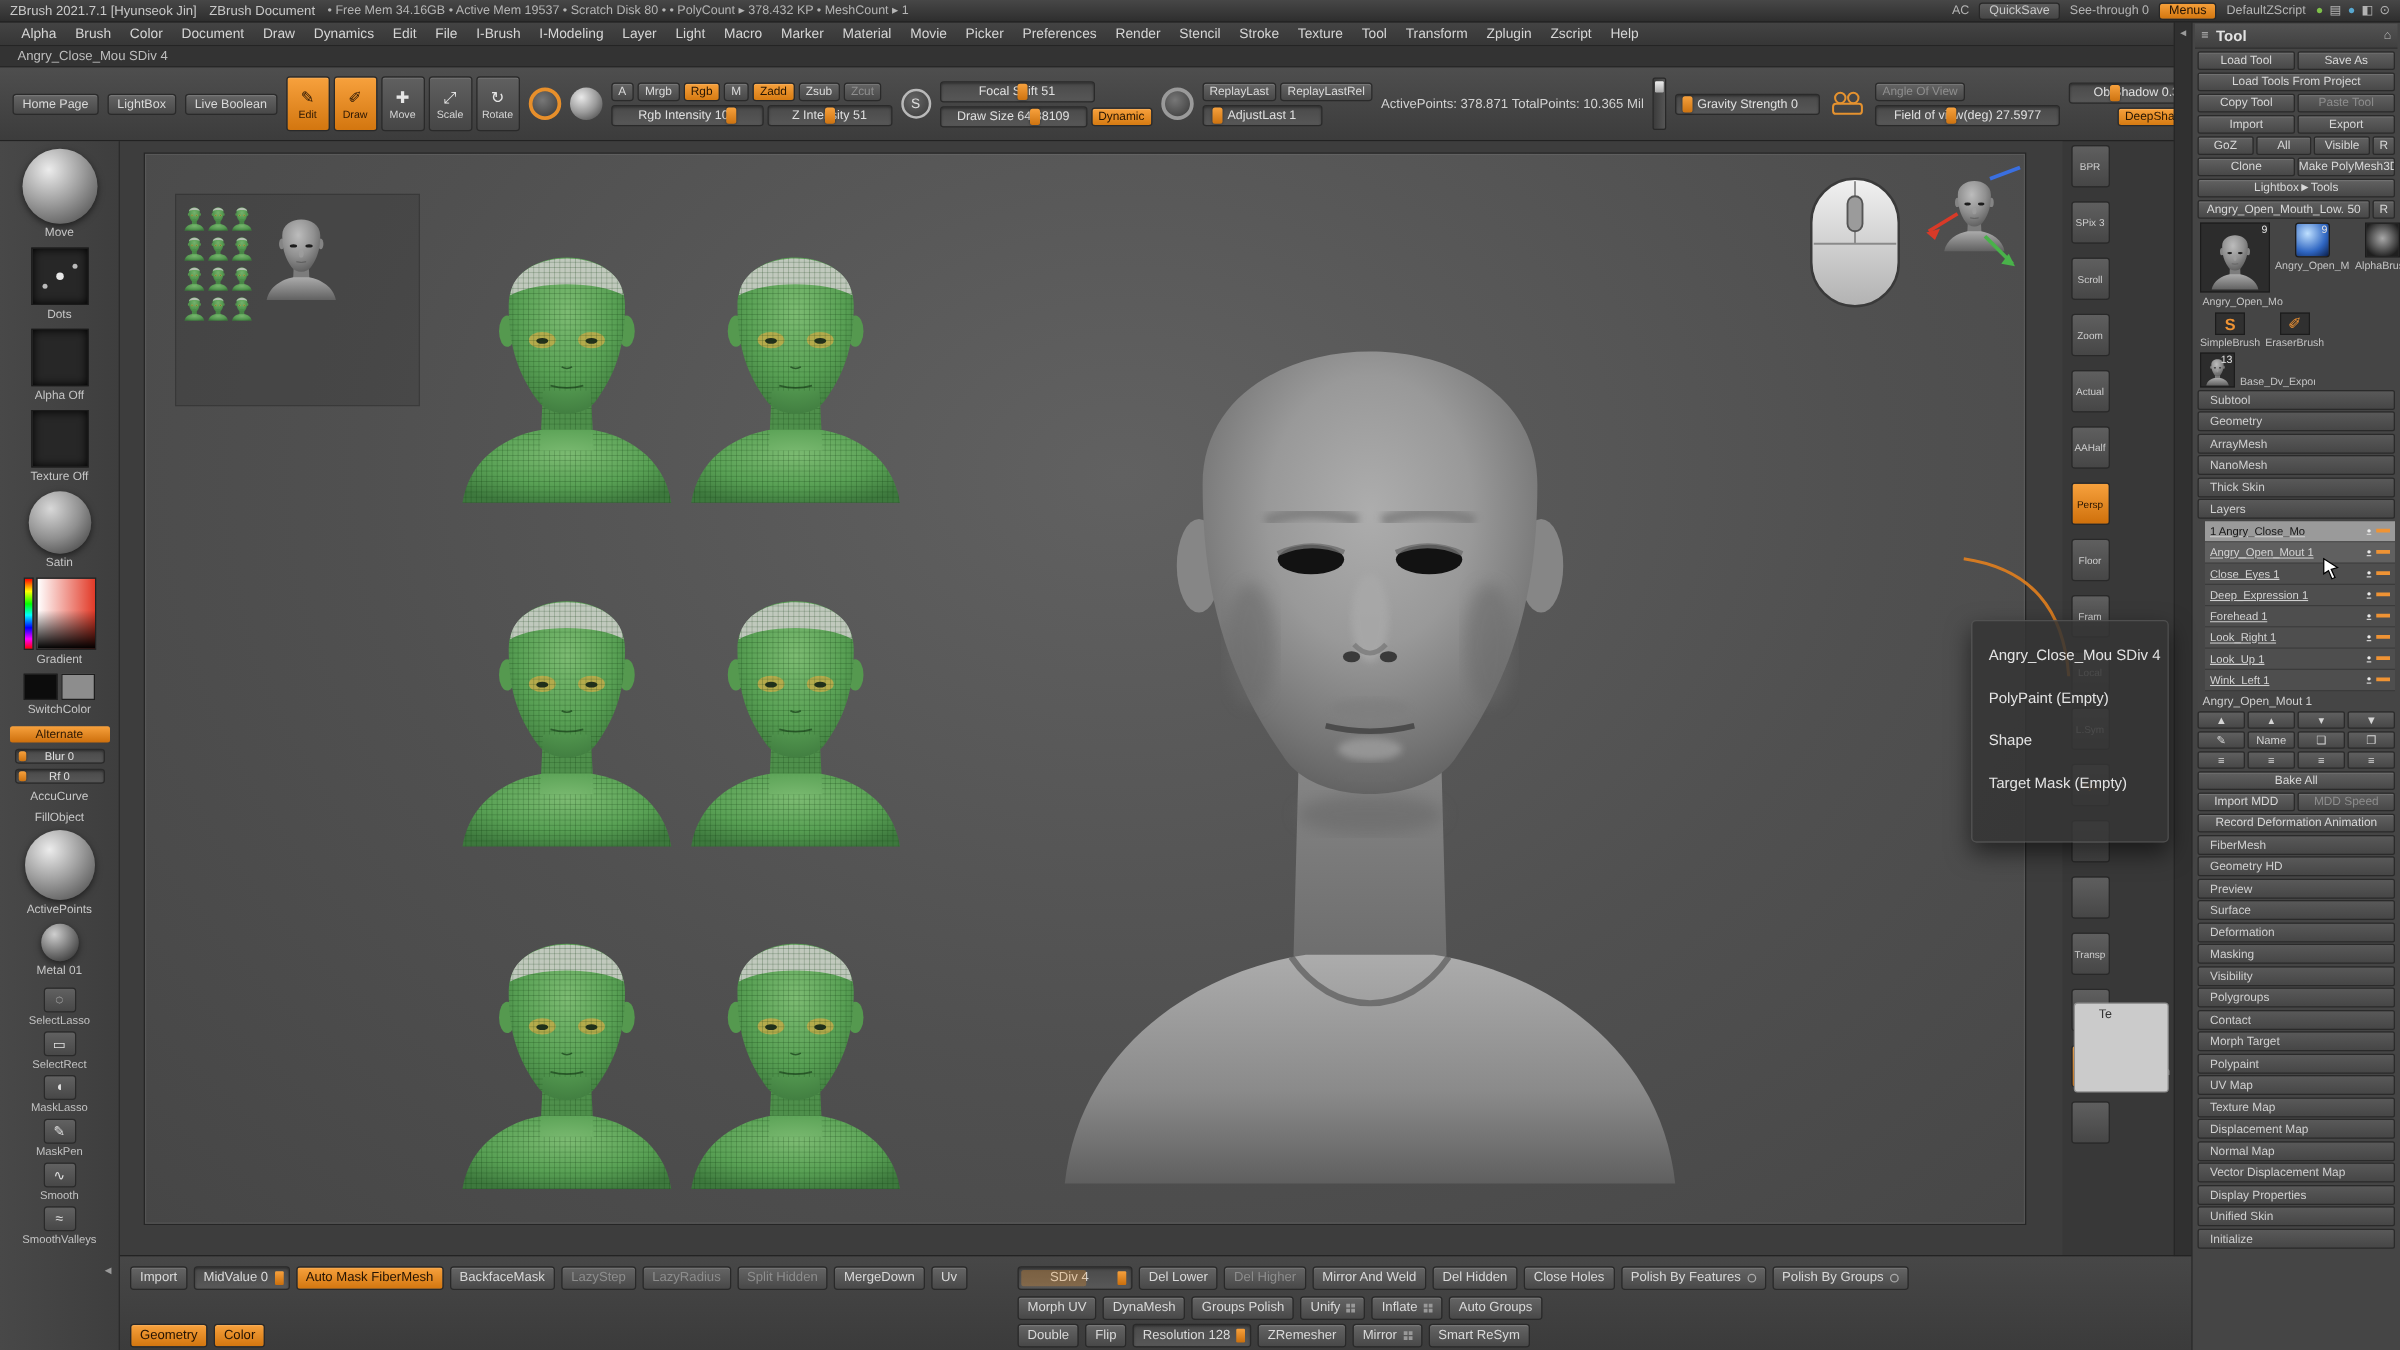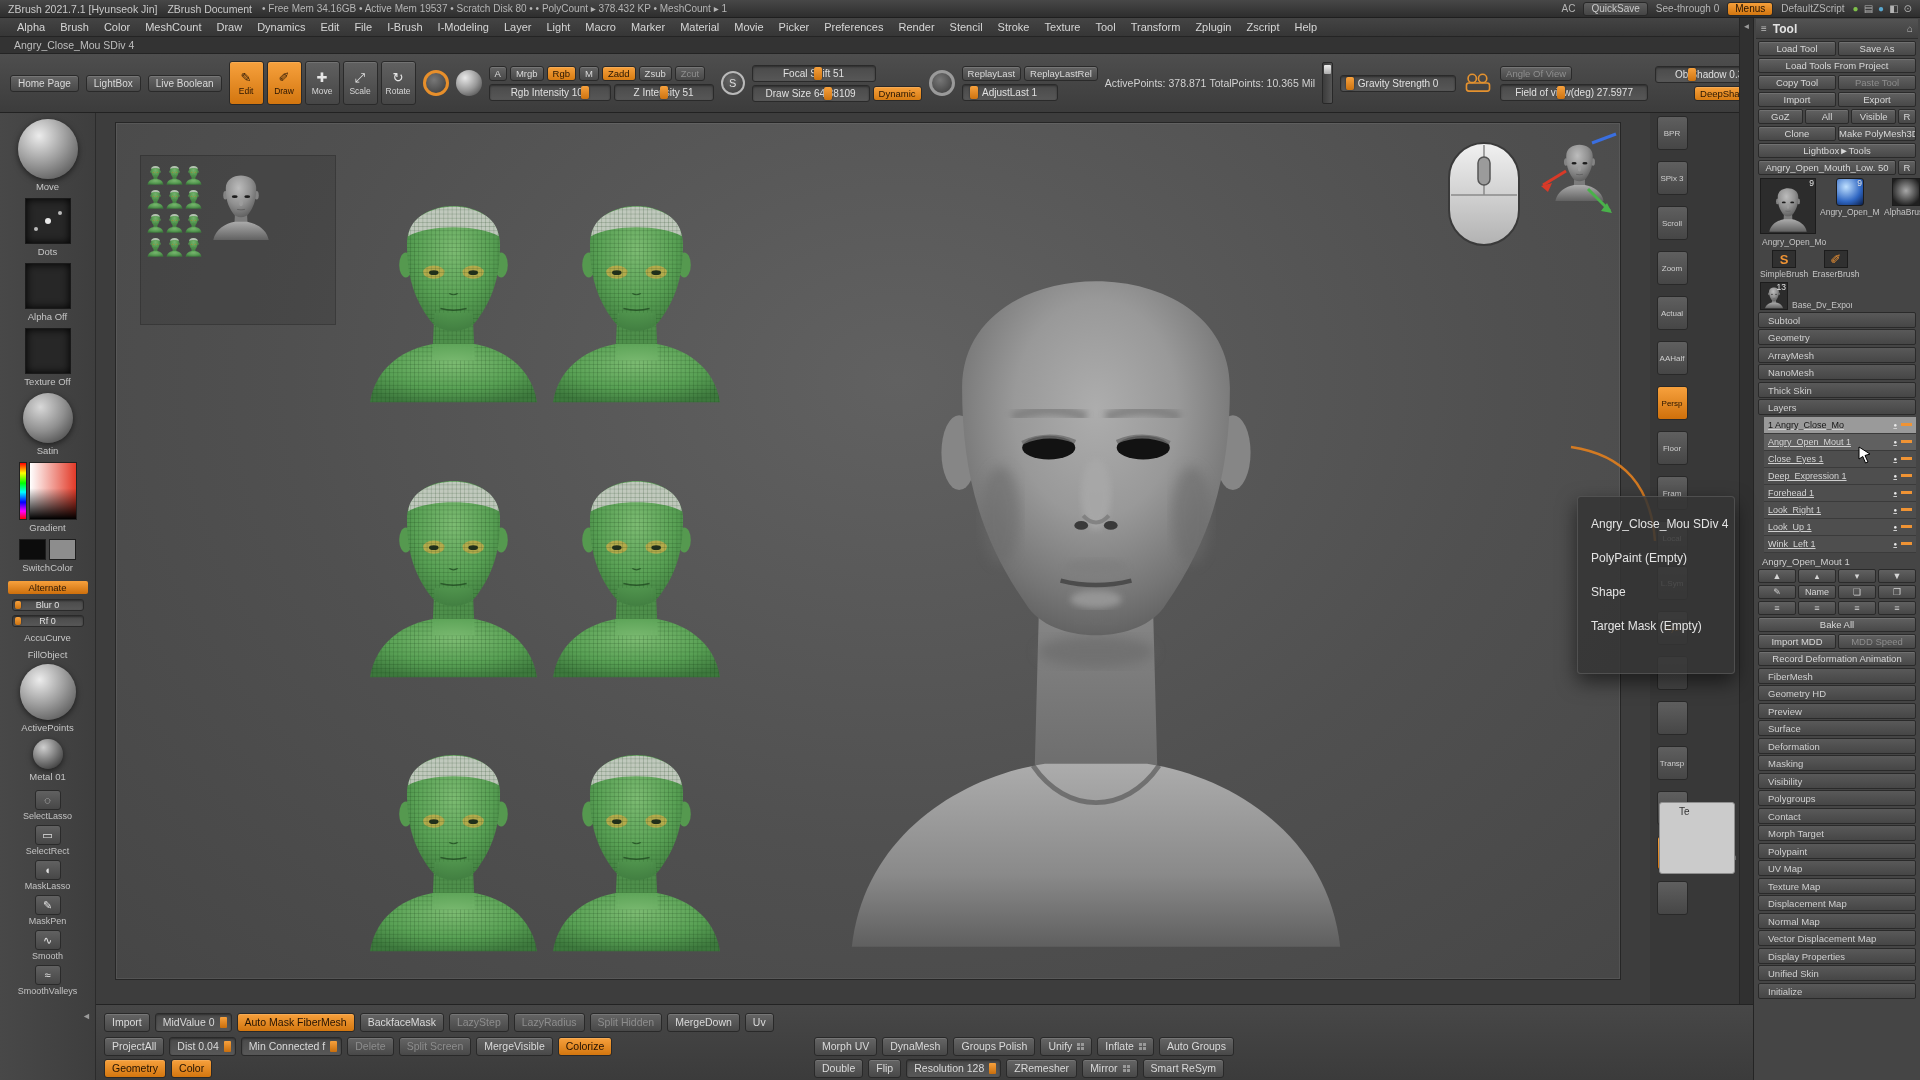--- a/index.html
+++ b/index.html
@@ -280,21 +280,21 @@
           <span class="tb-ico gray3">⊙</span>
         </span>
     </div>
   </div>
 
   <nav class="menubar abs">
 
   <span class="menu-item">Alpha</span>
       <span class="menu-item">Brush</span>
       <span class="menu-item">Color</span>
-      <span class="menu-item">MeshCount</span>
+      <span class="menu-item">Document</span>
       <span class="menu-item">Draw</span>
       <span class="menu-item">Dynamics</span>
       <span class="menu-item">Edit</span>
       <span class="menu-item">File</span>
       <span class="menu-item">I-Brush</span>
       <span class="menu-item">I-Modeling</span>
       <span class="menu-item">Layer</span>
       <span class="menu-item">Light</span>
       <span class="menu-item">Macro</span>
       <span class="menu-item">Marker</span>
@@ -904,31 +904,32 @@
     <div class="bbtn">Import</div>
         <div class="bbtn slider">MidValue 0</div>
         <div class="bbtn orange">Auto Mask FiberMesh</div>
         <div class="bbtn">BackfaceMask</div>
         <div class="bbtn dim">LazyStep</div>
         <div class="bbtn dim">LazyRadius</div>
         <div class="bbtn dim">Split Hidden</div>
         <div class="bbtn">MergeDown</div>
         <div class="bbtn">Uv</div>
       </div>
-
-    <div class="bot-row" style="top:31px;left:8px">
-
-    <div class="bbtn">ProjectAll</div>
-        <div class="bbtn slider">Dist 0.04</div>
-        <div class="bbtn slider">Min Connected f</div>
-        <div class="bbtn dim">Delete</div>
-        <div class="bbtn dim">Split Screen</div>
-        <div class="bbtn">MergeVisible</div>
-        <div class="bbtn orange">Colorize</div>
-      </div>
+    <div class="bot-row" style="top:7px;left:718px">
+
+    <div class="bbtn slider sdiv">SDiv 4</div>
+        <div class="bbtn">Del Lower</div>
+        <div class="bbtn dim">Del Higher</div>
+        <div class="bbtn">Mirror And Weld</div>
+        <div class="bbtn">Del Hidden</div>
+        <div class="bbtn">Close Holes</div>
+        <div class="bbtn dotted">Polish By Features</div>
+        <div class="bbtn dotted">Polish By Groups</div>
+      </div>
+
     <div class="bot-row" style="top:31px;left:718px">
 
     <div class="bbtn">Morph UV</div>
         <div class="bbtn">DynaMesh</div>
         <div class="bbtn">Groups Polish</div>
         <div class="bbtn gridic">Unify</div>
         <div class="bbtn gridic">Inflate</div>
         <div class="bbtn">Auto Groups</div>
       </div>
 

